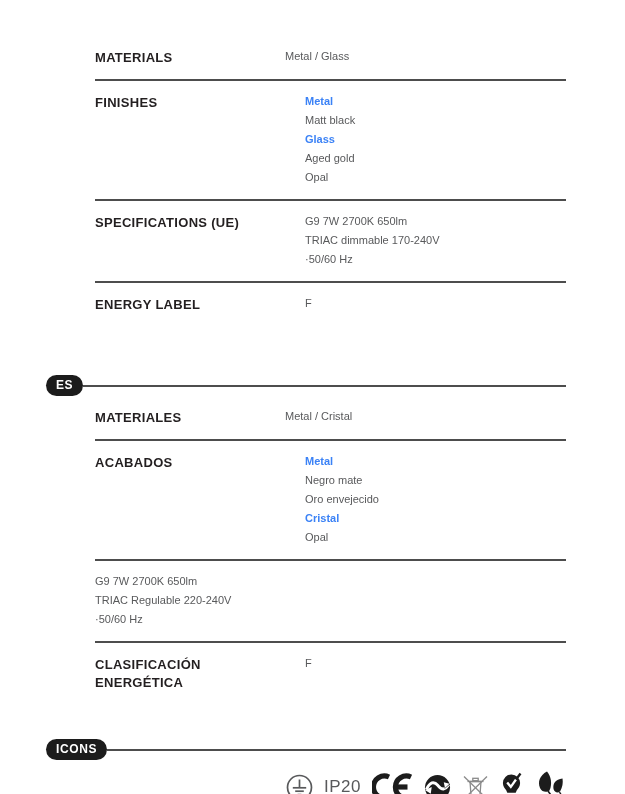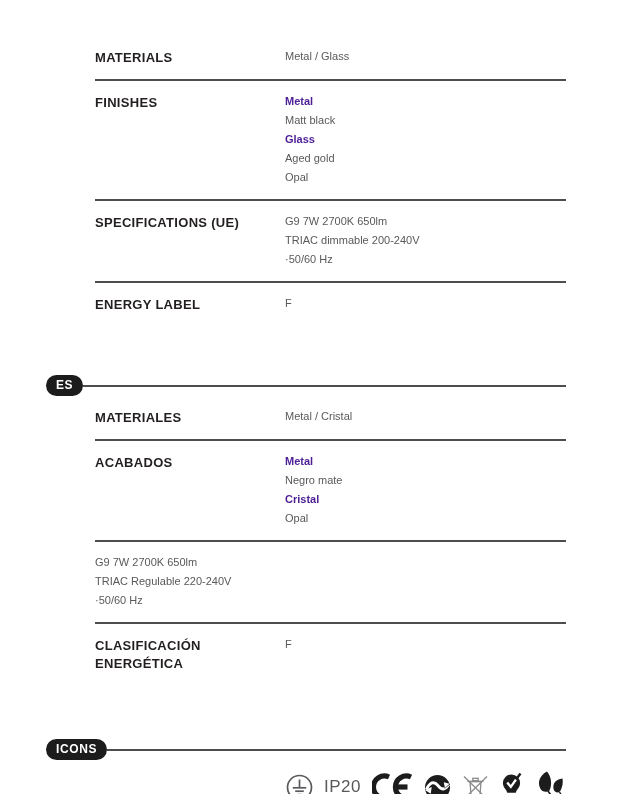--- a/index.html
+++ b/index.html
@@ -16,27 +16,27 @@
   .badge{
     background:#1c1c1c;color:#ffffff;border-radius:12px;
     font-size:12px;font-weight:bold;letter-spacing:0.6px;
     padding:4px 10px;min-width:16px;text-align:center;line-height:13px;
     flex:0 0 auto;
   }
   .head-line{flex:1 1 auto;height:0;border-top:2px solid #4d4d4d;}
 
   .spec-table{margin-left:49px;}
   .row{display:flex;padding:11px 0 12px 0;}
-  .row + .row{border-top:2px solid #4d4d4d;}
+  .row + .row{border-top:2px solid #4d4d4d;gap:20px;}
   .row-label{
     width:190px;flex:0 0 190px;color:#231f20;font-weight:bold;
     font-size:13px;line-height:18px;letter-spacing:0.3px;padding-top:2px;
   }
   .row-values{flex:1;color:#58595b;font-size:11px;line-height:19px;}
-  .val.bold{font-weight:bold;color:#4c1d95;}
+  .val.bold{font-weight:bold;color:#3b82f6;}
 
   .icons-row{
     display:flex;justify-content:flex-end;align-items:center;
     gap:11px;margin-top:7px;padding-right:2px;height:40px;
   }
   .ip-text{
     color:#58595b;font-size:17px;font-weight:500;letter-spacing:0.5px;
   }
   .icon{display:flex;flex-direction:column;align-items:center;line-height:1;}
   .energy-class-text{
@@ -73,21 +73,21 @@
           <div class="val">Opal</div>
         </div>
       </div>
 
       <div class="row">
         <div class="row-label">
           <div>SPECIFICATIONS (UE)</div>
         </div>
         <div class="row-values">
           <div class="val">G9 7W 2700K 650lm</div>
-          <div class="val">TRIAC dimmable 200-240V</div>
+          <div class="val">TRIAC dimmable 170-240V</div>
           <div class="val">·50/60 Hz</div>
         </div>
       </div>
 
       <div class="row">
         <div class="row-label">
           <div>ENERGY LABEL</div>
         </div>
         <div class="row-values">
           <div class="val">F</div>
@@ -113,20 +113,21 @@
         </div>
       </div>
 
       <div class="row">
         <div class="row-label">
           <div>ACABADOS</div>
         </div>
         <div class="row-values">
           <div class="val bold">Metal</div>
           <div class="val">Negro mate</div>
+          <div class="val">Oro envejecido</div>
           <div class="val bold">Cristal</div>
           <div class="val">Opal</div>
         </div>
       </div>
 
       <div class="row">
         <div class="row-values">
           <div class="val">G9 7W 2700K 650lm</div>
           <div class="val">TRIAC Regulable 220-240V</div>
           <div class="val">·50/60 Hz</div>

